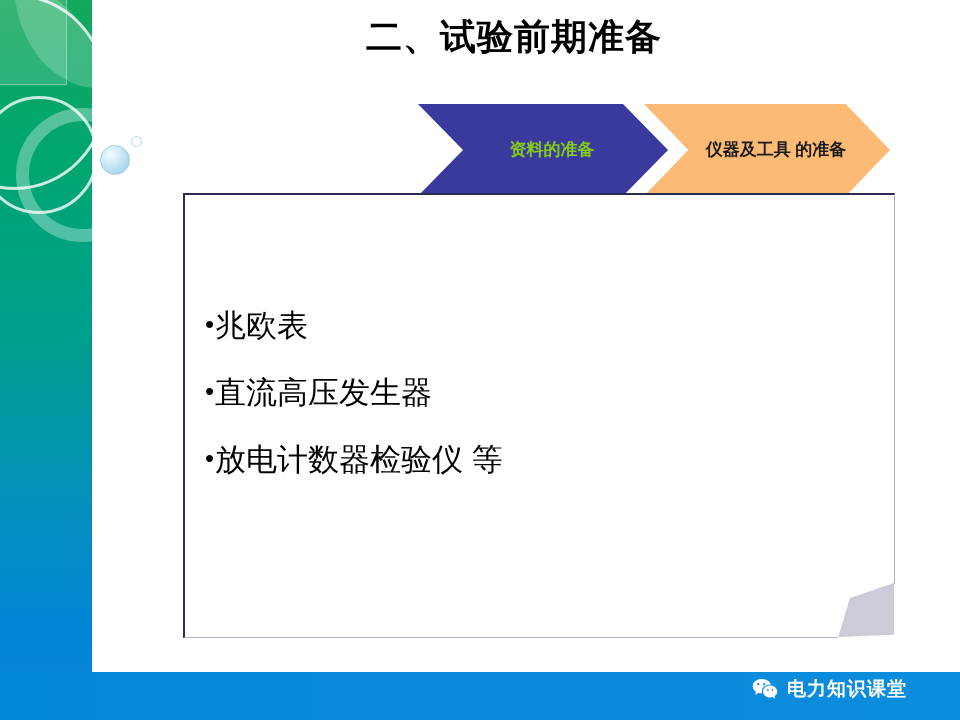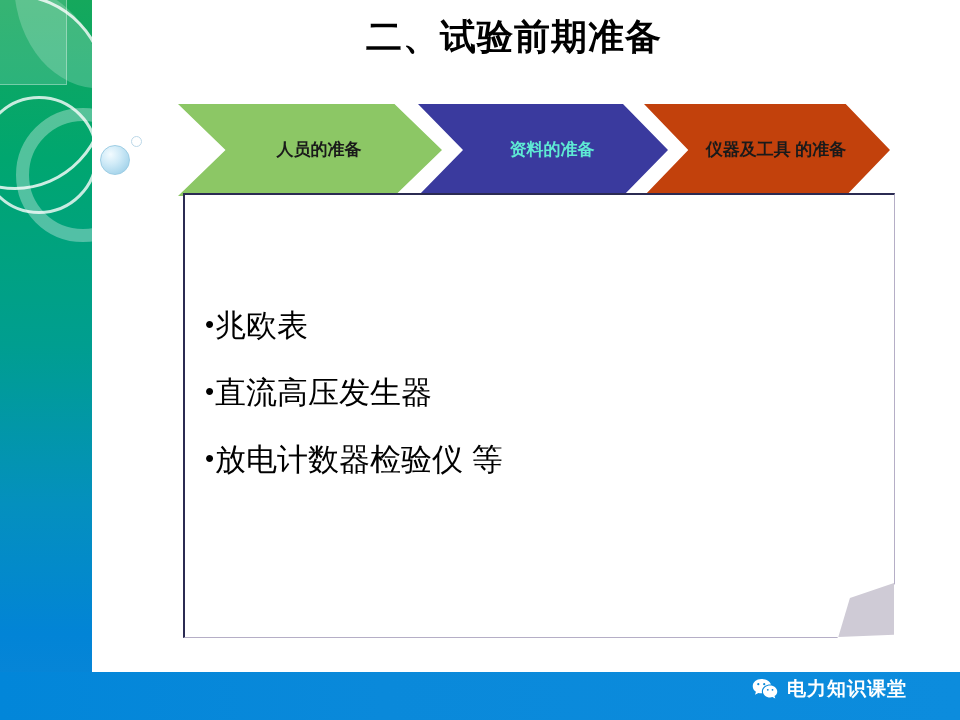--- a/index.html
+++ b/index.html
@@ -138,23 +138,23 @@
     align-items: center;
     justify-content: center;
     text-align: center;
     font-size: 17px;
     font-weight: 700;
     color: #1a1a1a;
     box-sizing: border-box;
   }
   .chev-1 { left: 0px;   width: 264px; background: #8CC765; }
   .chev-2 { left: 240px; width: 250px; background: #3A3A9E; }
-  .chev-3 { left: 466px; width: 246px; background: #c2410c; }
+  .chev-3 { left: 466px; width: 246px; background: #fdba74; }
   .chev-label { padding-left: 18px; line-height: 1.9; }
-  .chev-2 .chev-label { color: #5eead4; }
+  .chev-2 .chev-label { color: #84cc16; }
 
   
   .content-box {
     position: absolute;
     left: 183px;
     top: 193px;
     width: 712px;
     height: 445px;
     background: #ffffff;
     border-top: 2px solid #2b2b52;
@@ -235,23 +235,20 @@
     <div class="ring-thick"></div>
     <div class="big-arc"></div>
     <div class="ring-thin"></div>
   </div>
   <div class="bubble-big"></div>
   <div class="bubble-small"></div>
 
   <div class="title">二、试验前期准备</div>
 
   <div class="chev-row">
-    <div class="chev chev-1">
-      <span class="chev-label">人员的准备</span>
-    </div>
     <div class="chev chev-2">
       <span class="chev-label">资料的准备</span>
     </div>
     <div class="chev chev-3">
       <span class="chev-label">仪器及工具 的准备</span>
     </div>
   </div>
 
   <div class="content-box">
     <div class="fold-mask"></div>

